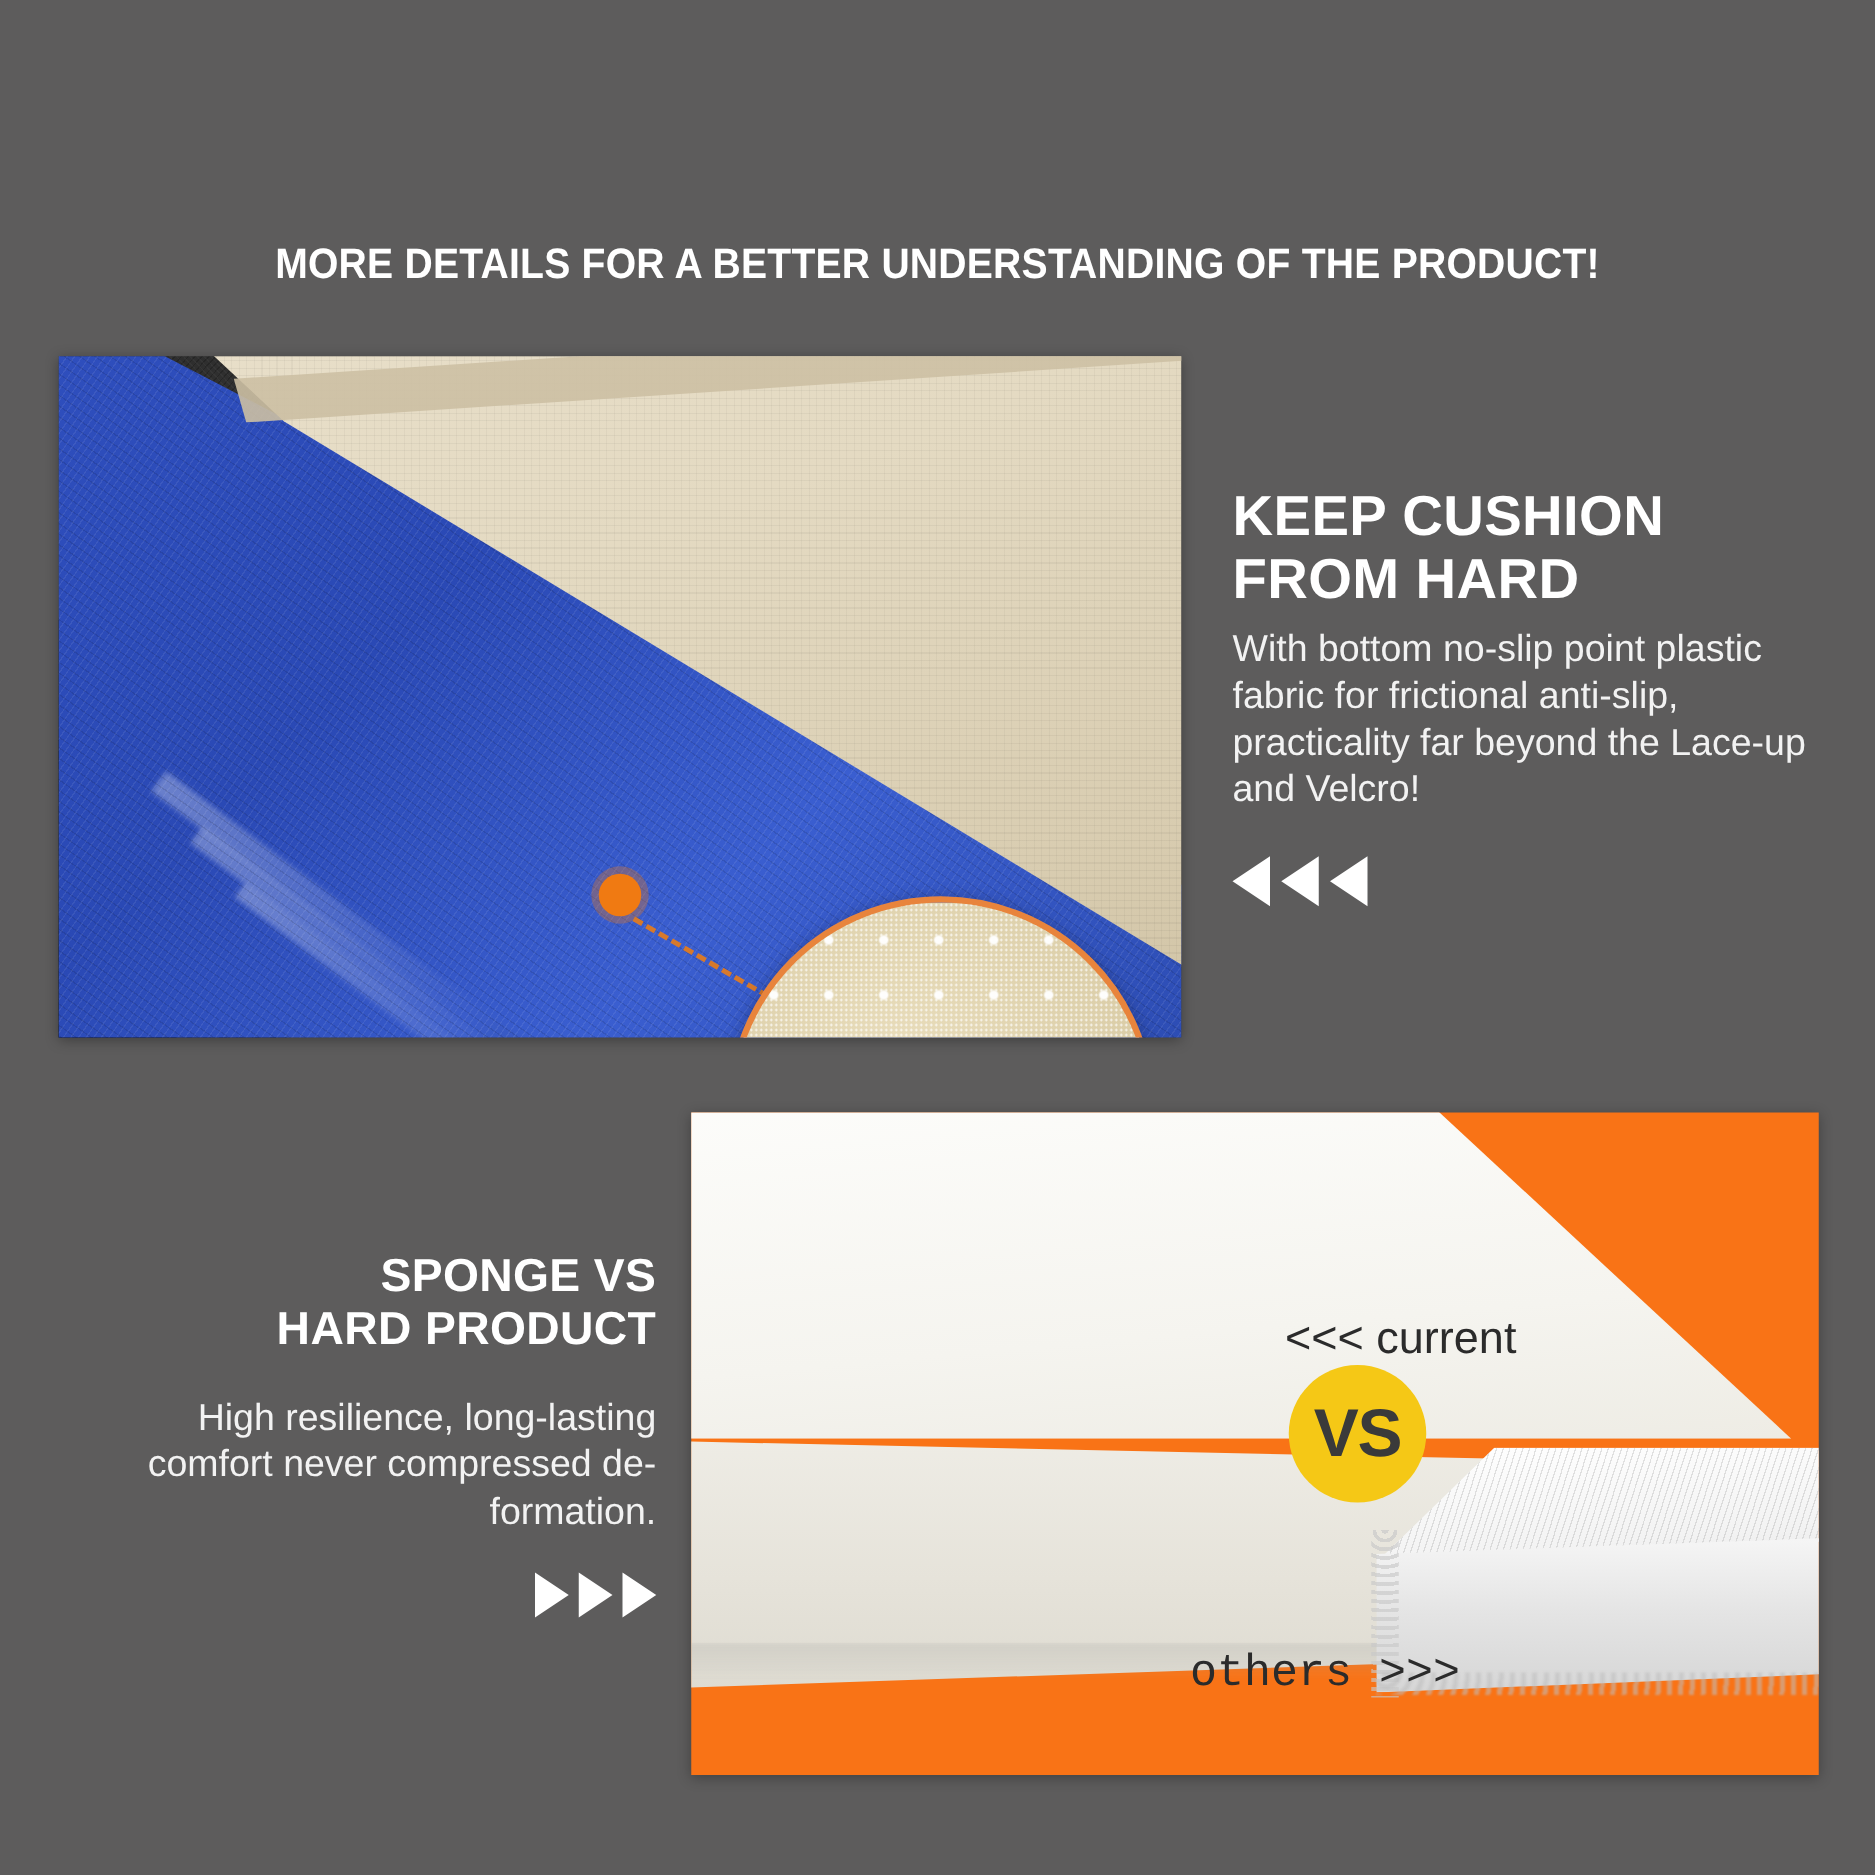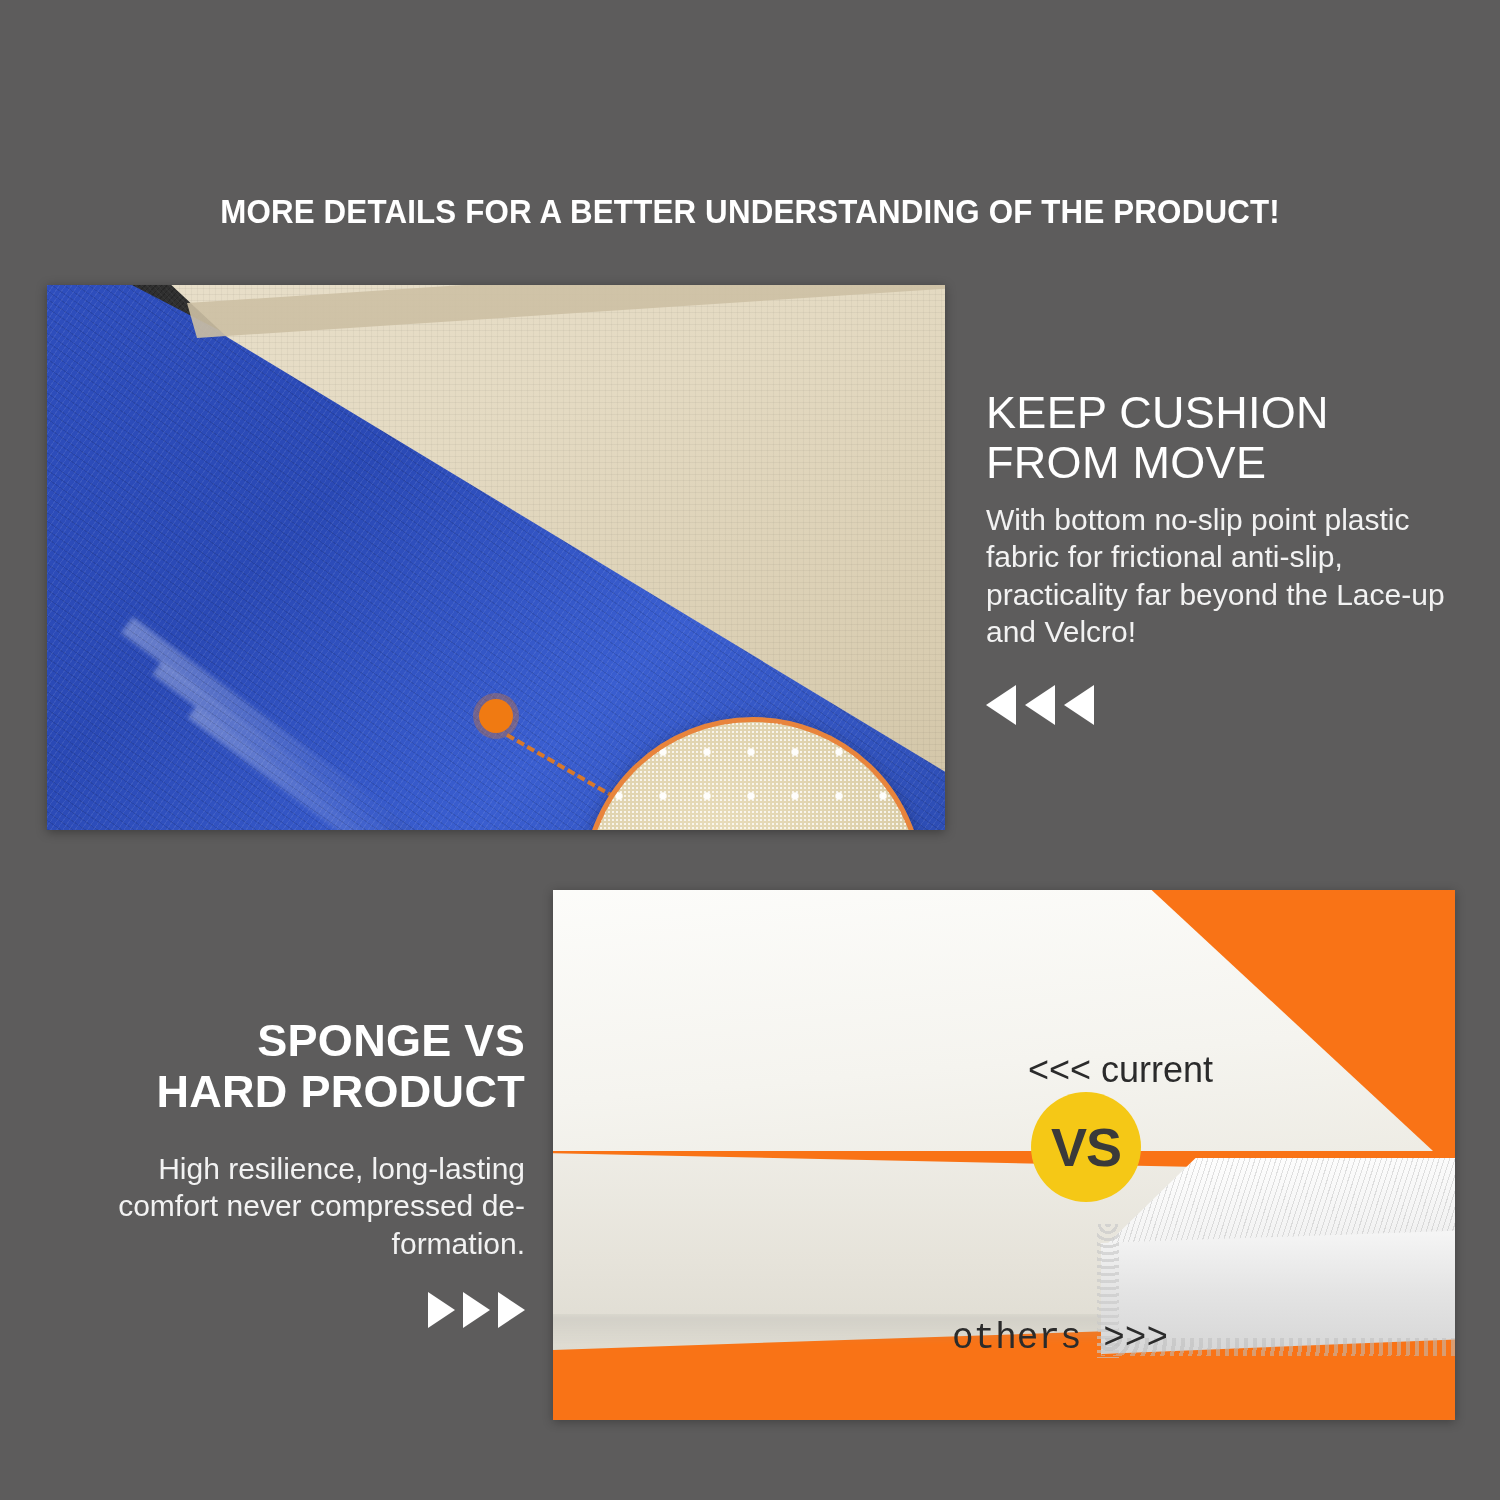--- a/index.html
+++ b/index.html
@@ -220,21 +220,21 @@
 
   
   .right-block {
     position: absolute;
     left: 986px;
     top: 388px;
     width: 462px;
   }
   .rb-title {
     font-size: 45px;
-    font-weight: normal;
+    font-weight: bold;
     color: #ffffff;
     line-height: 1.12;
     letter-spacing: 0.3px;
   }
   .rb-body {
     margin-top: 12px;
     font-size: 30px;
     font-weight: 500;
     color: #f2f2f2;
     line-height: 1.25;
@@ -259,26 +259,25 @@
 
   
   .left-block {
     position: absolute;
     left: 60px;
     top: 1000px;
     width: 465px;
     text-align: right;
   }
   .lb-title {
-    font-size: 45px;
+    font-size: 37px;
     font-weight: bold;
     color: #ffffff;
     line-height: 1.13;
     letter-spacing: 0.3px;
-    margin-top: 16px;
   }
   .lb-body {
     margin-top: 32px;
     font-size: 30px;
     font-weight: 500;
     color: #f2f2f2;
     line-height: 1.25;
   }
   .lb-arrows {
     margin-top: 30px;
@@ -408,21 +407,21 @@
     <div class="pt-beige"></div>
     <div class="pt-edge"></div>
     <div class="pt-dot"></div>
     <div class="pt-dash"></div>
     <div class="pt-circle"></div>
   </div>
 
   <div class="right-block">
     <div class="rb-title">
       <div>KEEP CUSHION</div>
-      <div>FROM MOVE</div>
+      <div>FROM HARD</div>
     </div>
     <div class="rb-body">With bottom no-slip point plastic fabric for frictional anti-slip, practicality far beyond the Lace-up and Velcro!</div>
     <div class="rb-arrows">
       <span class="tri-left"></span>
       <span class="tri-left"></span>
       <span class="tri-left"></span>
     </div>
   </div>
 
   <div class="left-block">

